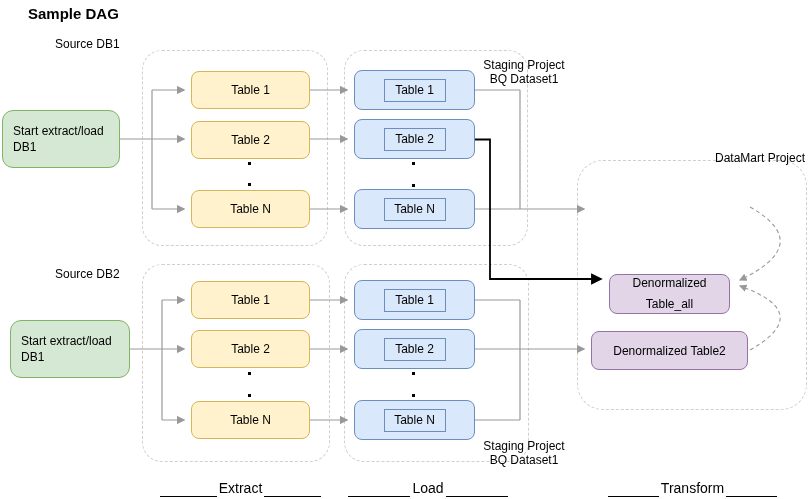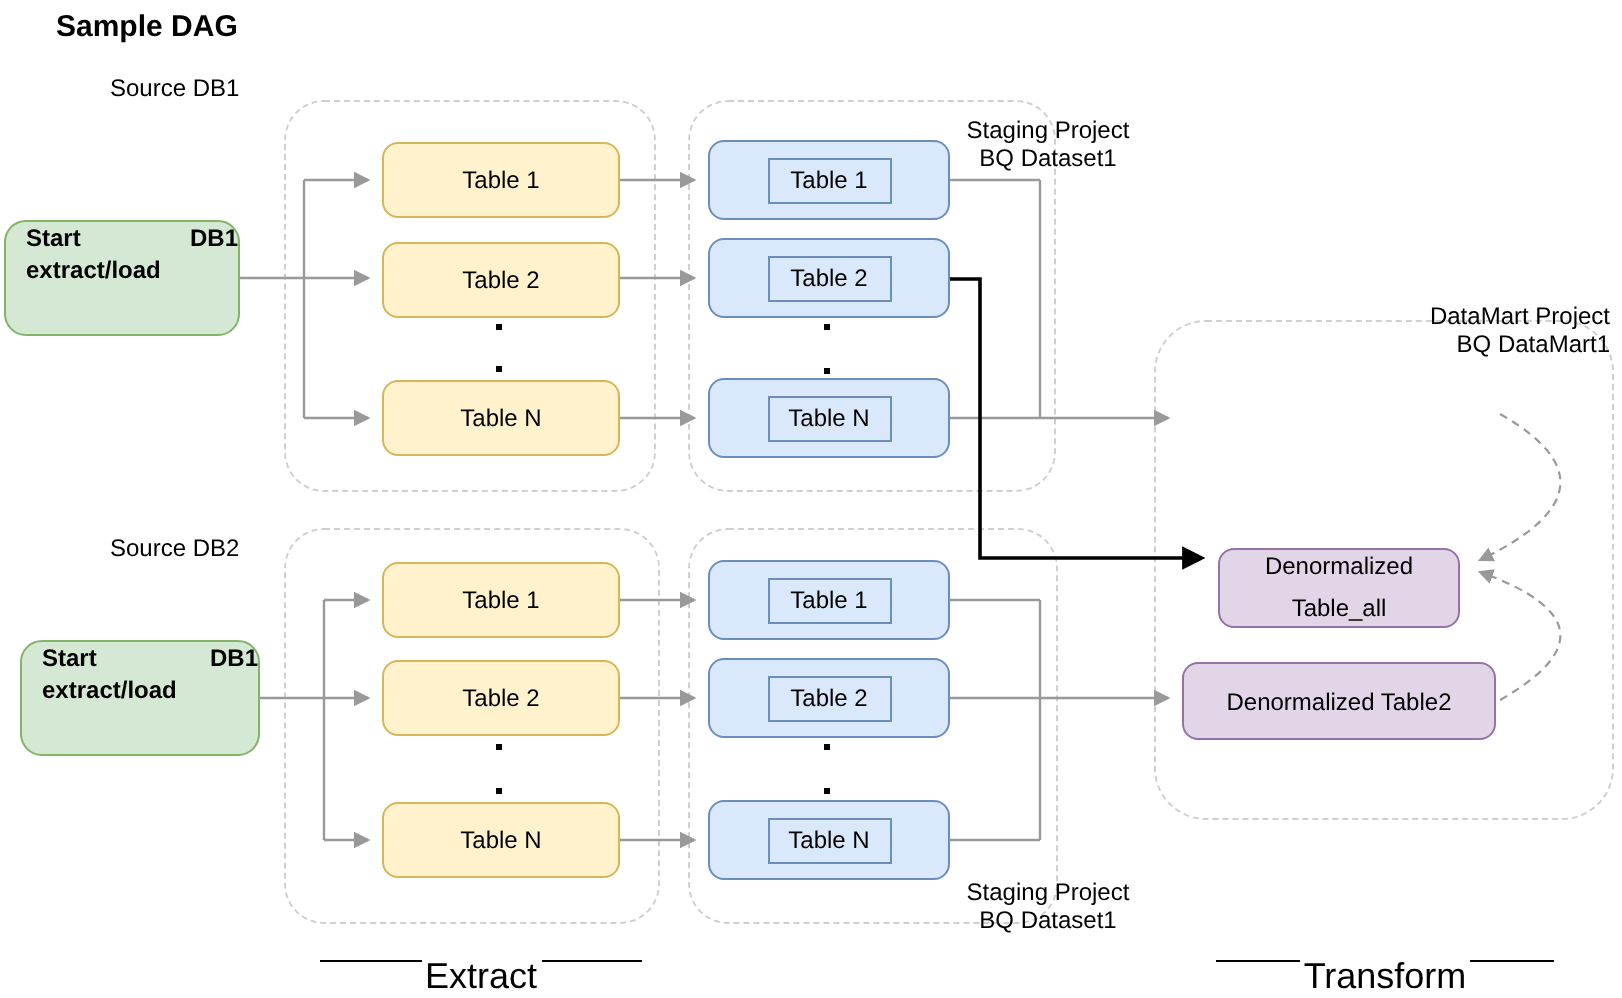--- a/index.html
+++ b/index.html
@@ -20,36 +20,36 @@
   }
   .container.mart { border-radius:26px; }
   svg.wires { position:absolute; left:0; top:0; z-index:2; }
   .node {
     position:absolute; z-index:3; box-sizing:border-box;
     display:flex; align-items:center; justify-content:center;
     font-size:12px; text-align:center; border-radius:8px;
   }
   .node.start {
     background:var(--start_fill,#d5e8d4); border:1px solid var(--start_border,#82b366);
-    border-radius:11px; align-items:flex-start;
-    justify-content:center; padding-left:10px; text-align:left; line-height:16px;font-weight:bold;
+    border-radius:11px; flex-direction:column; align-items:flex-start;
+    justify-content:center; padding-left:10px; text-align:left; line-height:16px;
   }
   .node.extract { background:var(--table_fill,#fff2cc); border:1px solid var(--table_border,#d6b656); }
   .node.load    { background:var(--load_fill,#dae8fc);  border:1px solid var(--load_border,#6c8ebf); }
   .node.mart    { background:var(--mart_fill,#e1d5e7);  border:1px solid var(--mart_border,#9673a6); }
   .node.mart.twolines { flex-direction:column; line-height:21px; }
   .innerbox {
     box-sizing:border-box; width:62px; height:23px;
     border:1px solid var(--load_border,#6c8ebf);
     display:flex; align-items:center; justify-content:center;
   }
   .dot { position:absolute; width:3px; height:3px; background:#000; z-index:3; }
   .divider {
     position:absolute; z-index:5; height:17px; display:flex;
-    align-items:flex-start; font-size:18px; line-height:17px;
+    align-items:flex-end; font-size:14px; line-height:17px;
   }
   .divider .dl { flex:1 1 auto; border-top:1px solid #000; height:0; }
   .divider .dt { flex:0 0 auto; padding:0 2px; white-space:nowrap; }
   .wire  { stroke:var(--connector,#999); stroke-width:1.2; fill:none; }
   .wired { stroke:var(--connector_dark,#000); stroke-width:1.8; fill:none; }
   .arc   { stroke:var(--connector,#999); stroke-width:1.1; fill:none; stroke-dasharray:4 3; }
   .ah    { fill:var(--connector,#999); }
   .ahd   { fill:var(--connector_dark,#000); }
 </style>
 </head>
@@ -111,21 +111,20 @@
   <div class="abs lbl center" style="left:454px;top:58px;width:140px;">
     <div>Staging Project</div>
     <div>BQ Dataset1</div>
   </div>
   <div class="abs lbl center" style="left:454px;top:439px;width:140px;">
     <div>Staging Project</div>
     <div>BQ Dataset1</div>
   </div>
   <div class="abs lbl right" style="left:663px;top:151px;width:142px;">
     <div>DataMart Project</div>
-    <div>BQ DataMart1</div>
   </div>
 
   <div class="node start" style="left:2px;top:110px;width:118px;height:58px;">
     <div>Start extract/load</div>
     <div>DB1</div>
   </div>
   <div class="node start" style="left:10px;top:320px;width:120px;height:58px;">
     <div>Start extract/load</div>
     <div>DB1</div>
   </div>
@@ -171,19 +170,24 @@
     <div>Denormalized</div>
     <div>Table_all</div>
   </div>
   <div class="node mart" style="left:591px;top:331px;width:157px;height:39px;">Denormalized Table2</div>
 
   <div class="divider" style="left:160px;top:480px;width:161px;">
     <span class="dl"></span>
     <span class="dt">Extract</span>
     <span class="dl"></span>
   </div>
+  <div class="divider" style="left:348px;top:480px;width:160px;">
+    <span class="dl"></span>
+    <span class="dt">Load</span>
+    <span class="dl"></span>
+  </div>
   <div class="divider" style="left:608px;top:480px;width:169px;">
     <span class="dl"></span>
     <span class="dt">Transform</span>
     <span class="dl"></span>
   </div>
 
 </div>
 
 </body></html>

